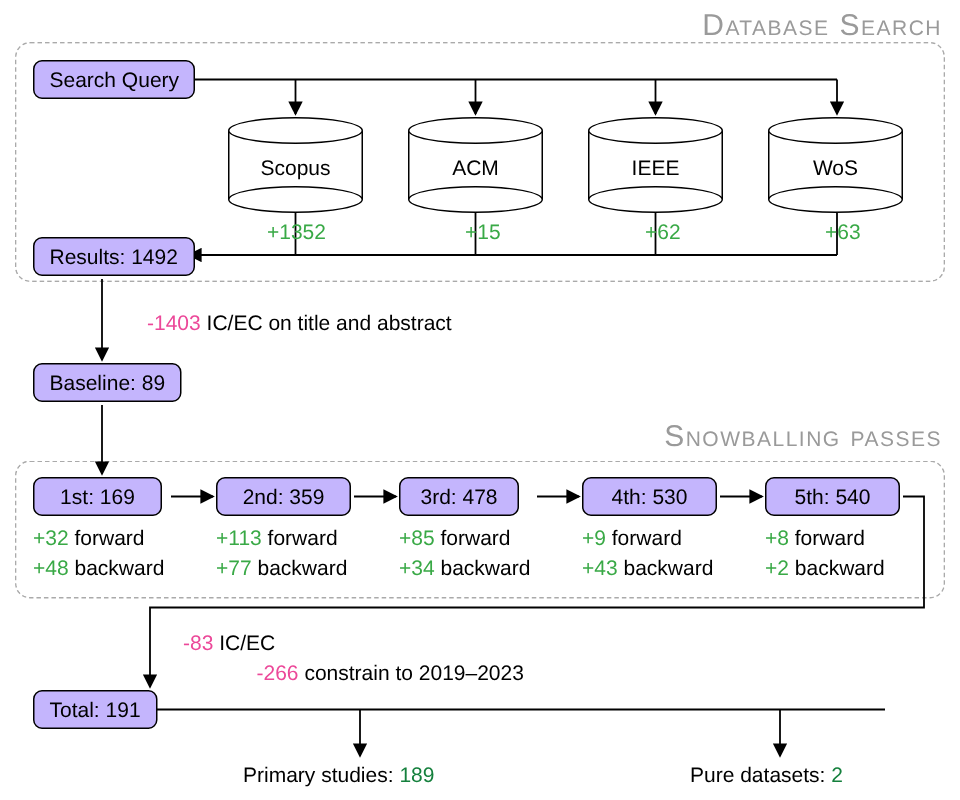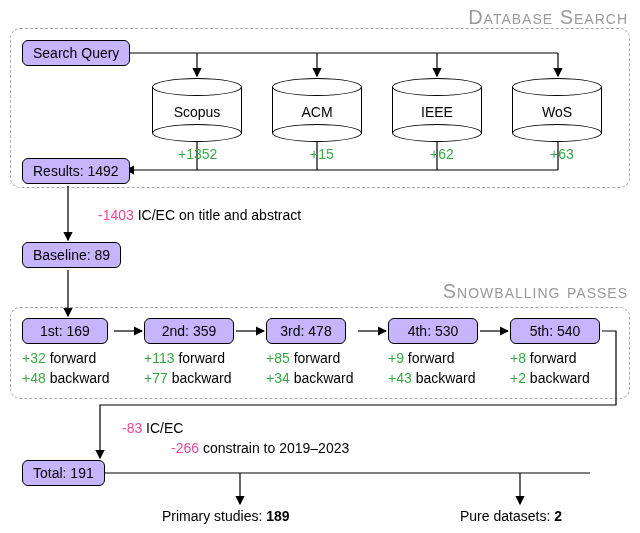--- a/index.html
+++ b/index.html
@@ -53,21 +53,21 @@
     border: 1.2px solid #000; border-radius: 50%; background: #fff;
   }
   .cyl-top { top: 0; z-index: 3; }
   .cyl-bot { bottom: 0; z-index: 1; }
   .cyl-label {
     position: absolute; top: 50%; left: 0; right: 0;
     text-align: center; transform: translateY(-40%); z-index: 4;
   }
   .green { color: #39a946; }
   .red { color: #ec4899; }
-  .teal { color: #000000; font-weight: bold; text-align: center; }
+  .teal { color: #15803d; font-weight: normal; text-align: center; }
   .small-annot {
     position: absolute;
     font-size: 14px;
     white-space: nowrap;
     z-index: 2;
   }
   svg.connectors {
     position: absolute;
     left: 0; top: 0;
     width: 640px; height: 533px;

